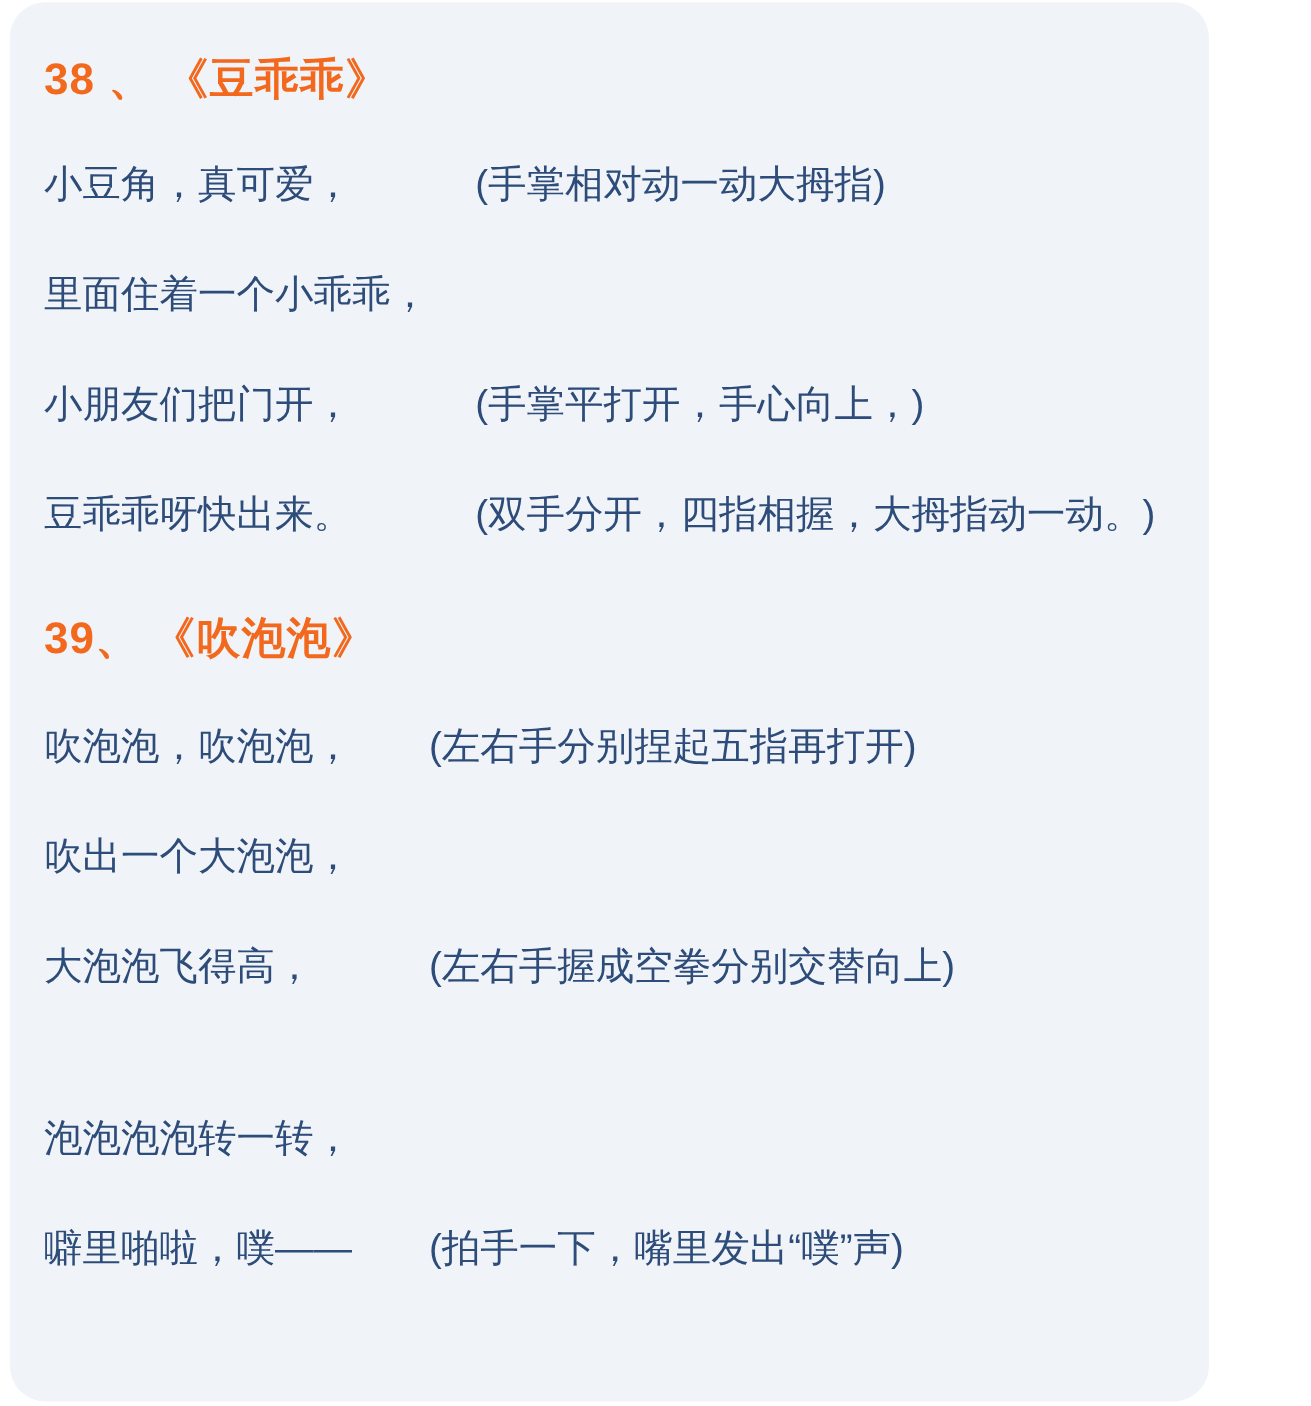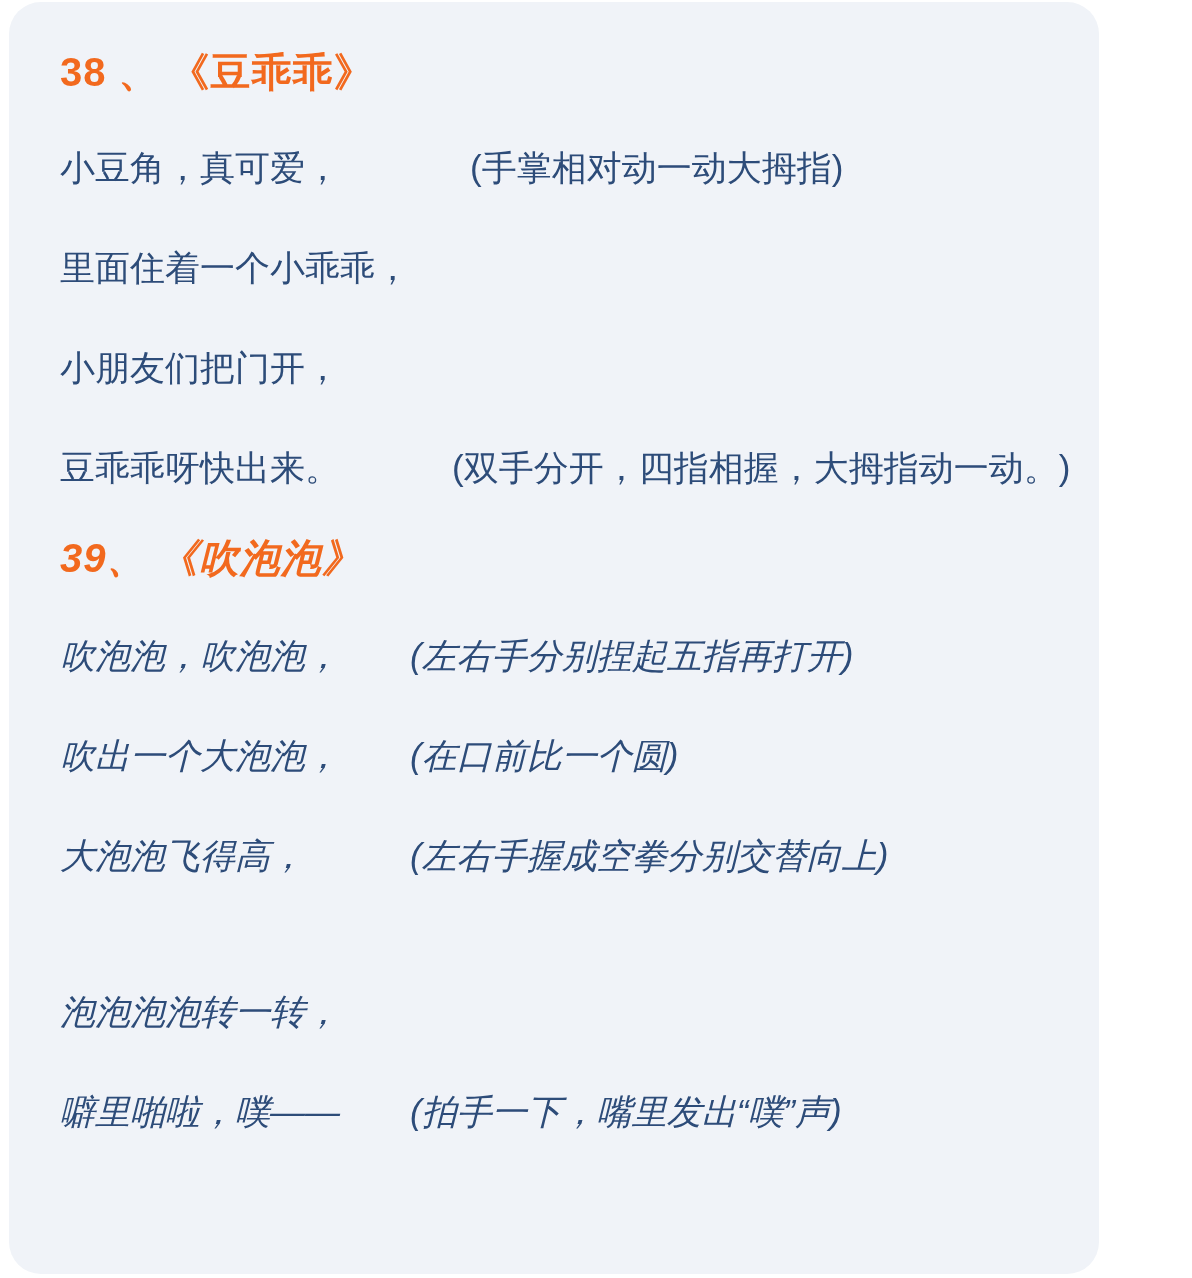--- a/index.html
+++ b/index.html
@@ -11,21 +11,20 @@
     overflow: hidden;
   }
   .panel {
     position: absolute;
     left: 9px;
     top: 2px;
     width: 1090px;
     height: 1272px;
     background: #f0f3f8;
     border-radius: 32px;
-    padding-left: 20px;
   }
   .content {
     padding: 46px 20px 0 31px;
   }
   .section-title {
     font-size: 40px;
     font-weight: 800;
     color: #f2691e;
     line-height: 48px;
     letter-spacing: 1px;
@@ -38,22 +37,22 @@
     font-size: 35px;
     line-height: 44px;
     color: #2d4c79;
     margin-top: 56px;
     white-space: nowrap;
     font-weight: 400;
   }
   .rhyme-line .lyric { flex: none; }
   .sec-38 .rhyme-line .lyric { min-width: 392px; }
   .sec-39 .rhyme-line .lyric { min-width: 350px; }
-  .sec-38 .rhyme-line:first-of-type { margin-top: 50px; gap: 18px; }
-  .sec-39 { margin-top: 44px; font-style: italic; }
+  .sec-38 .rhyme-line:first-of-type { margin-top: 50px; }
+  .sec-39 { margin-top: 67px; }
   .sec-39 .rhyme-line:first-of-type { margin-top: 52px; }
 </style>
 </head>
 <body>
 
 <div class="panel">
   <div class="content">
 
     <section class="sec-38">
       <h2 class="section-title">
@@ -61,38 +60,38 @@
       </h2>
       <div class="rhyme-line">
         <span class="lyric">小豆角，真可爱，</span>
         <span class="action">(手掌相对动一动大拇指)</span>
       </div>
       <div class="rhyme-line">
         <span class="lyric">里面住着一个小乖乖，</span>
       </div>
       <div class="rhyme-line">
         <span class="lyric">小朋友们把门开，</span>
+        <span class="action">(手掌平打开，手心向上，)</span>
       </div>
       <div class="rhyme-line">
         <span class="lyric">豆乖乖呀快出来。</span>
         <span class="action">(双手分开，四指相握，大拇指动一动。)</span>
       </div>
     </section>
 
     <section class="sec-39">
       <h2 class="section-title">
         <span class="num">39、</span><span class="title">《吹泡泡》</span>
       </h2>
       <div class="rhyme-line">
         <span class="lyric">吹泡泡，吹泡泡，</span>
         <span class="action">(左右手分别捏起五指再打开)</span>
       </div>
       <div class="rhyme-line">
         <span class="lyric">吹出一个大泡泡，</span>
-        <span class="action">(在口前比一个圆)</span>
       </div>
       <div class="rhyme-line">
         <span class="lyric">大泡泡飞得高，</span>
         <span class="action">(左右手握成空拳分别交替向上)</span>
       </div>
       <div class="rhyme-line">
       </div>
       <div class="rhyme-line">
         <span class="lyric">泡泡泡泡转一转，</span>
       </div>

